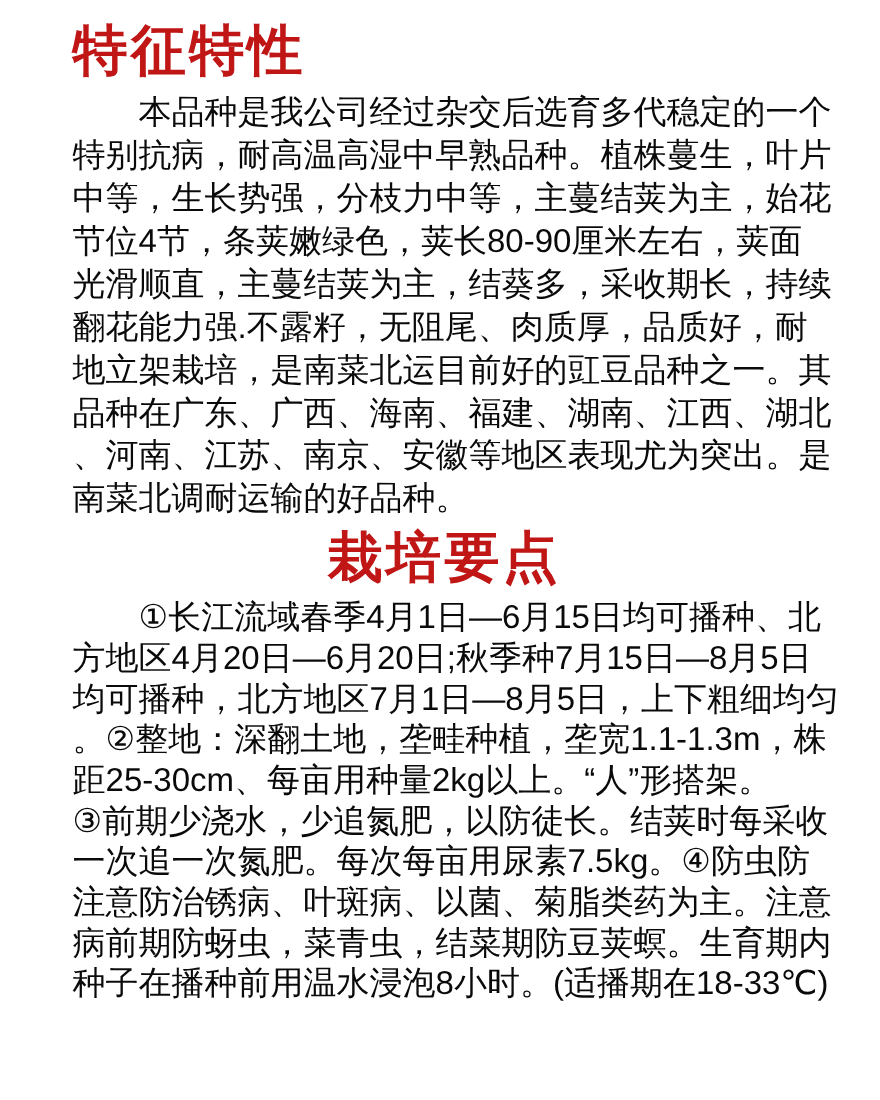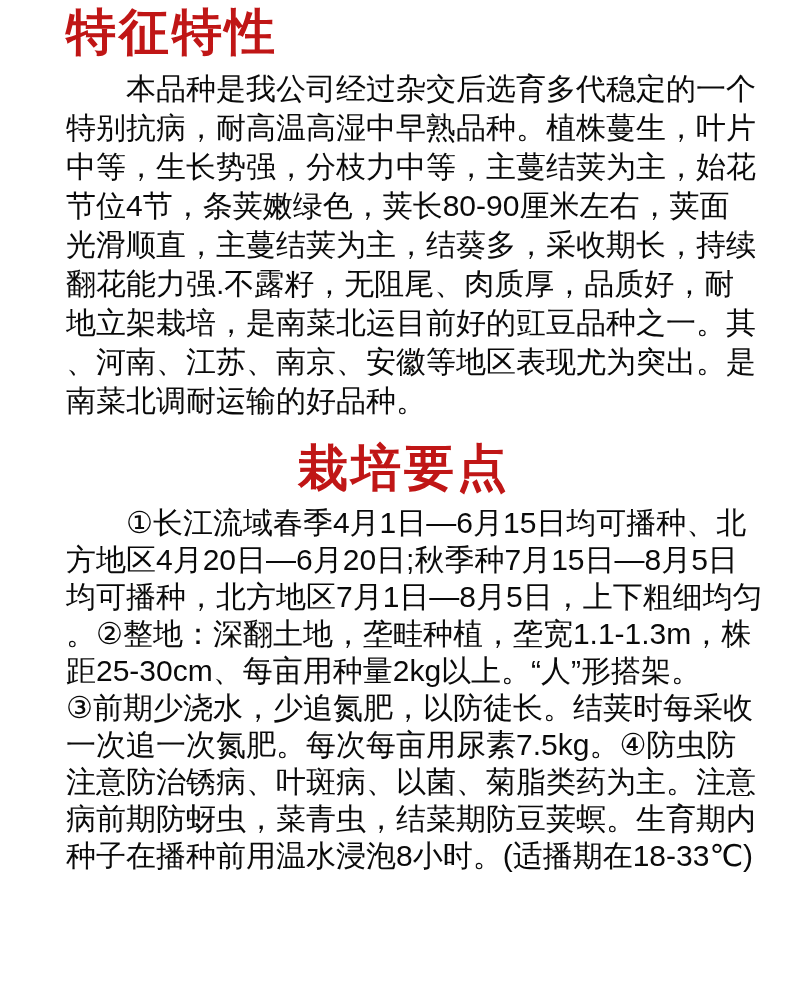--- a/index.html
+++ b/index.html
@@ -6,40 +6,40 @@
     margin: 0;
     padding: 0;
     background: #ffffff;
   }
   .page {
     position: relative;
     box-sizing: border-box;
     width: 800px;
     height: 1000px;
     background: #ffffff;
-    padding: 4px 58px 0 66px;
+    padding: 18px 58px 0 66px;
     overflow: hidden;
     font-family: "Liberation Sans", "DejaVu Sans", sans-serif;
     color: #000000;
   }
   .heading {
     font-family: "Liberation Serif", "DejaVu Serif", serif;
     font-weight: 900;
     color: #c01616;
     font-size: 50px;
     line-height: 57px;
     letter-spacing: 3px;
     margin: 0;
   }
   .para {
     margin: 0;
   }
   .para-1 {
     margin-top: 8px;
-    margin-bottom: 20px;
+    margin-bottom: 6px;
   }
   .para-2 {
     margin-top: 7px;
   }
   .line {
     font-size: 30px;
     white-space: nowrap;
     font-weight: 400;
     color: #0a0a0a;
   }
@@ -56,20 +56,21 @@
   <section class="section section-1">
     <h1 class="heading">特征特性</h1>
     <div class="para para-1">
         <div class="line">本品种是我公司经过杂交后选育多代稳定的一个</div>
         <div class="line">特别抗病，耐高温高湿中早熟品种。植株蔓生，叶片</div>
         <div class="line">中等，生长势强，分枝力中等，主蔓结荚为主，始花</div>
         <div class="line">节位4节，条荚嫩绿色，荚长80-90厘米左右，荚面</div>
         <div class="line">光滑顺直，主蔓结荚为主，结葵多，采收期长，持续</div>
         <div class="line">翻花能力强.不露籽，无阻尾、肉质厚，品质好，耐</div>
         <div class="line">地立架栽培，是南菜北运目前好的豇豆品种之一。其</div>
+        <div class="line">品种在广东、广西、海南、福建、湖南、江西、湖北</div>
         <div class="line">、河南、江苏、南京、安徽等地区表现尤为突出。是</div>
         <div class="line">南菜北调耐运输的好品种。</div>
       </div>
   </section>
 
   <section class="section section-2">
     <h1 class="heading">栽培要点</h1>
     <div class="para para-2">
         <div class="line">①长江流域春季4月1日—6月15日均可播种、北</div>
         <div class="line">方地区4月20日—6月20日;秋季种7月15日—8月5日</div>

